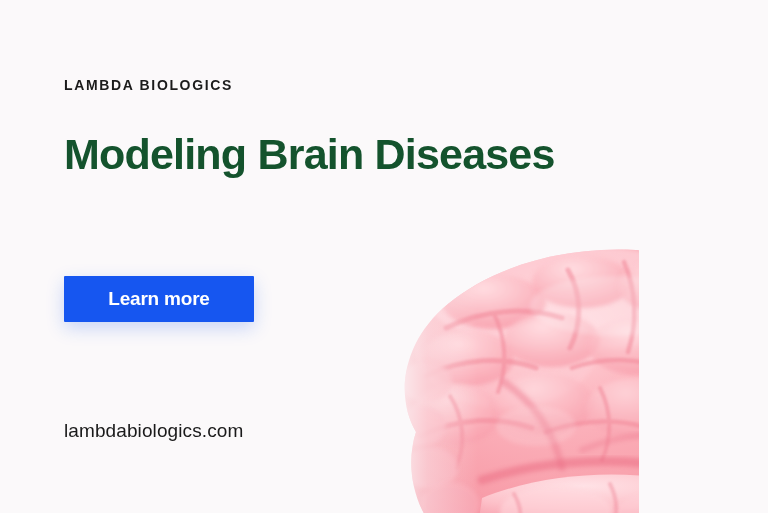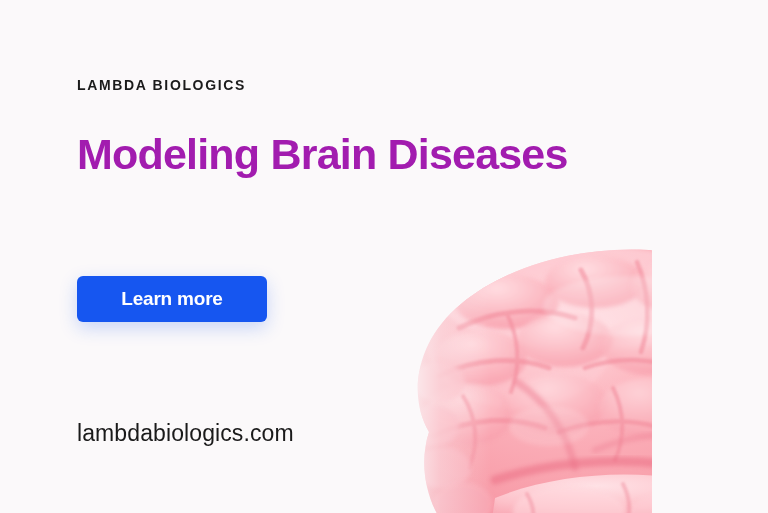--- a/index.html
+++ b/index.html
@@ -13,21 +13,20 @@
     font-family: "Liberation Sans", sans-serif;
     background: #fbf9fa;
   }
 
   .banner {
     position: relative;
     width: 639px;
     height: 513px;
     background: #fbf9fa;
     overflow: hidden;
-    margin-left: 13px;
   }
 
   
   .brain-art {
     position: absolute;
     left: 386px;
     top: 236px;
     width: 392px;
     height: 290px;
     pointer-events: none;
@@ -66,47 +65,47 @@
     width: 560px;
   }
   .headline-line {
     display: block;
     font-size: 43px;
     font-weight: bold;
     line-height: 60px;
     letter-spacing: -0.8px;
     white-space: nowrap;
   }
-  .headline-line.accent { color: #a21caf; }
+  .headline-line.accent { color: #14532d; }
   .headline-line.dark   { color: #101010; }
 
   .cta-button {
     position: absolute;
     top: 276px;
     left: 0;
     width: 190px;
     height: 46px;
     border: none;
-    border-radius: 6px;
+    border-radius: 1px;
     background: #1656f0;
     color: #ffffff;
     font-family: "Liberation Sans", sans-serif;
     font-size: 19px;
     font-weight: bold;
     letter-spacing: -0.2px;
     cursor: pointer;
     box-shadow: 0 6px 18px rgba(22, 86, 240, 0.22);
     padding: 0;
   }
 
   .site-url {
     position: absolute;
     top: 420px;
     left: 0;
-    font-size: 23px;
+    font-size: 19px;
     font-weight: normal;
     color: #1a1a1a;
     letter-spacing: 0.1px;
     white-space: nowrap;
   }
 </style>
 </head>
 <body>
 
 <div class="banner">

